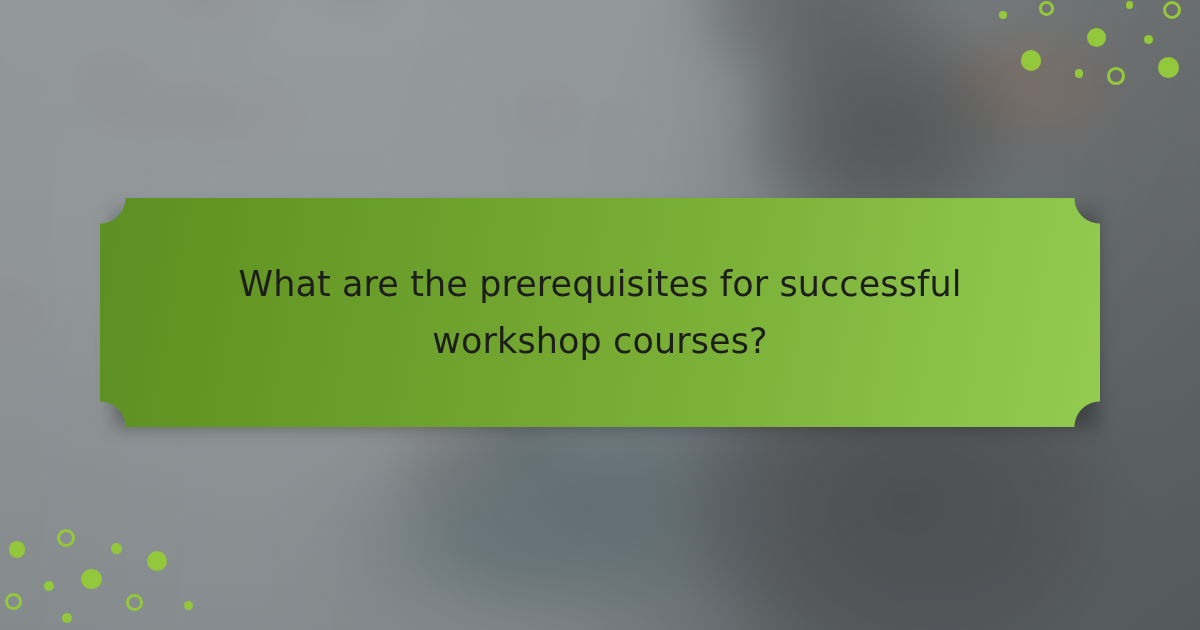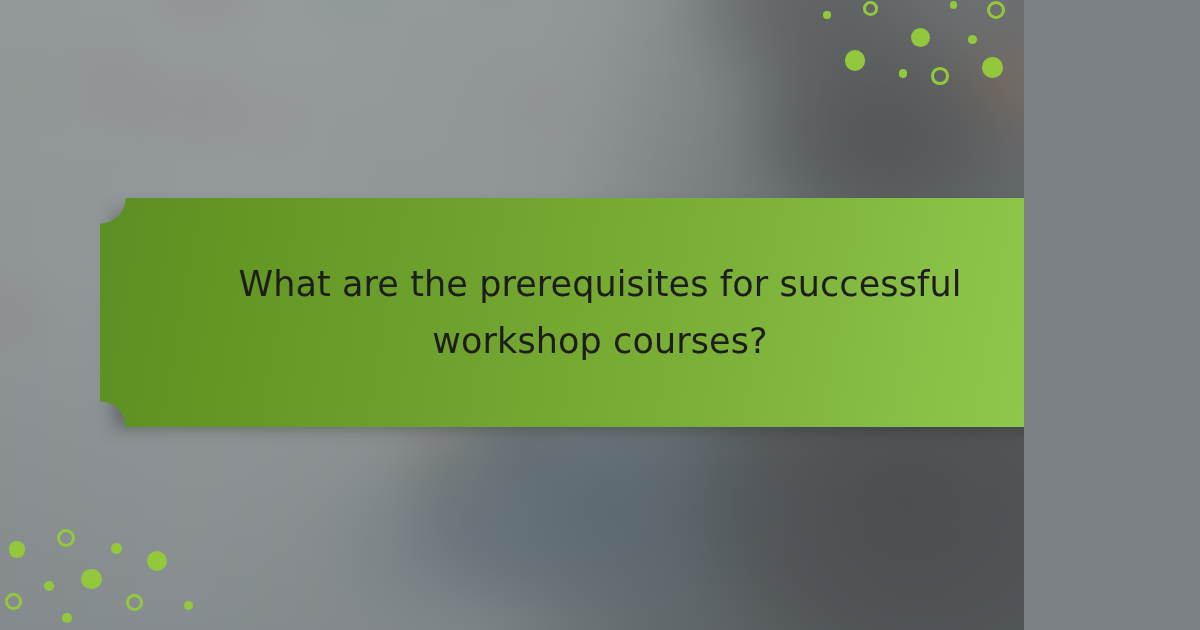--- a/index.html
+++ b/index.html
@@ -7,21 +7,21 @@
 
   html, body {
     width:1200px; height:630px;
     overflow:hidden;
     background:#7b8185;
     font-family:"DejaVu Sans", sans-serif;
   }
 
   #stage {
     position:relative;
-    width:1024px; height:630px;
+    width:1200px; height:630px;
     overflow:hidden;
     background:#0f172a;
     padding-left:44px;
   }
 
   
   #photo {
     position:absolute; inset:-60px;
     filter:blur(26px) saturate(0.85);
     background:

